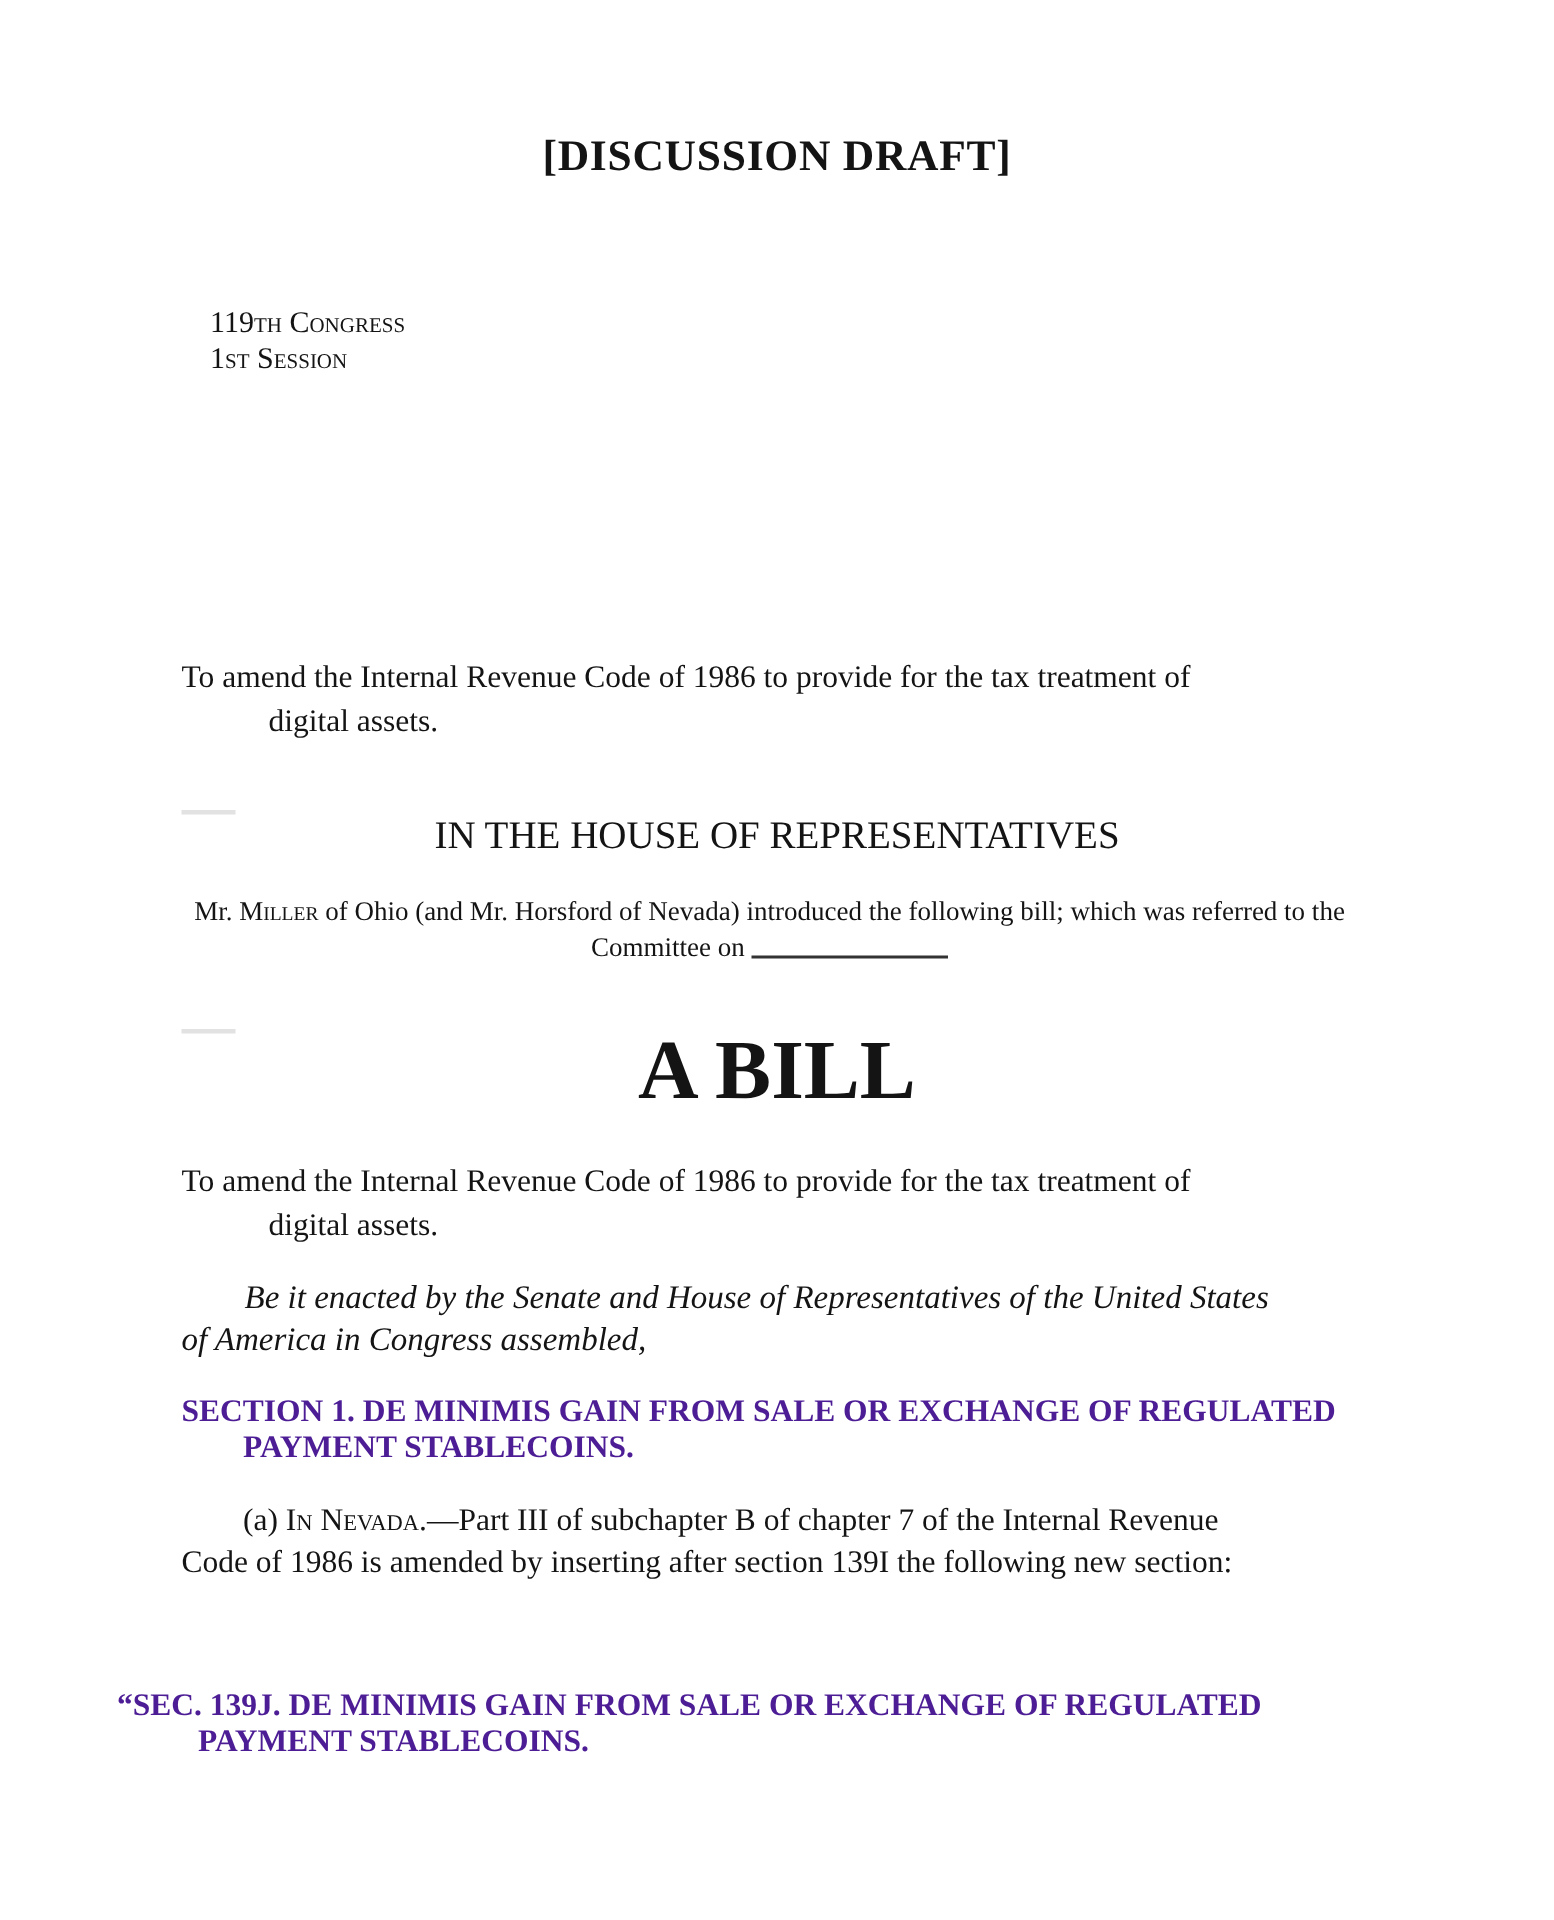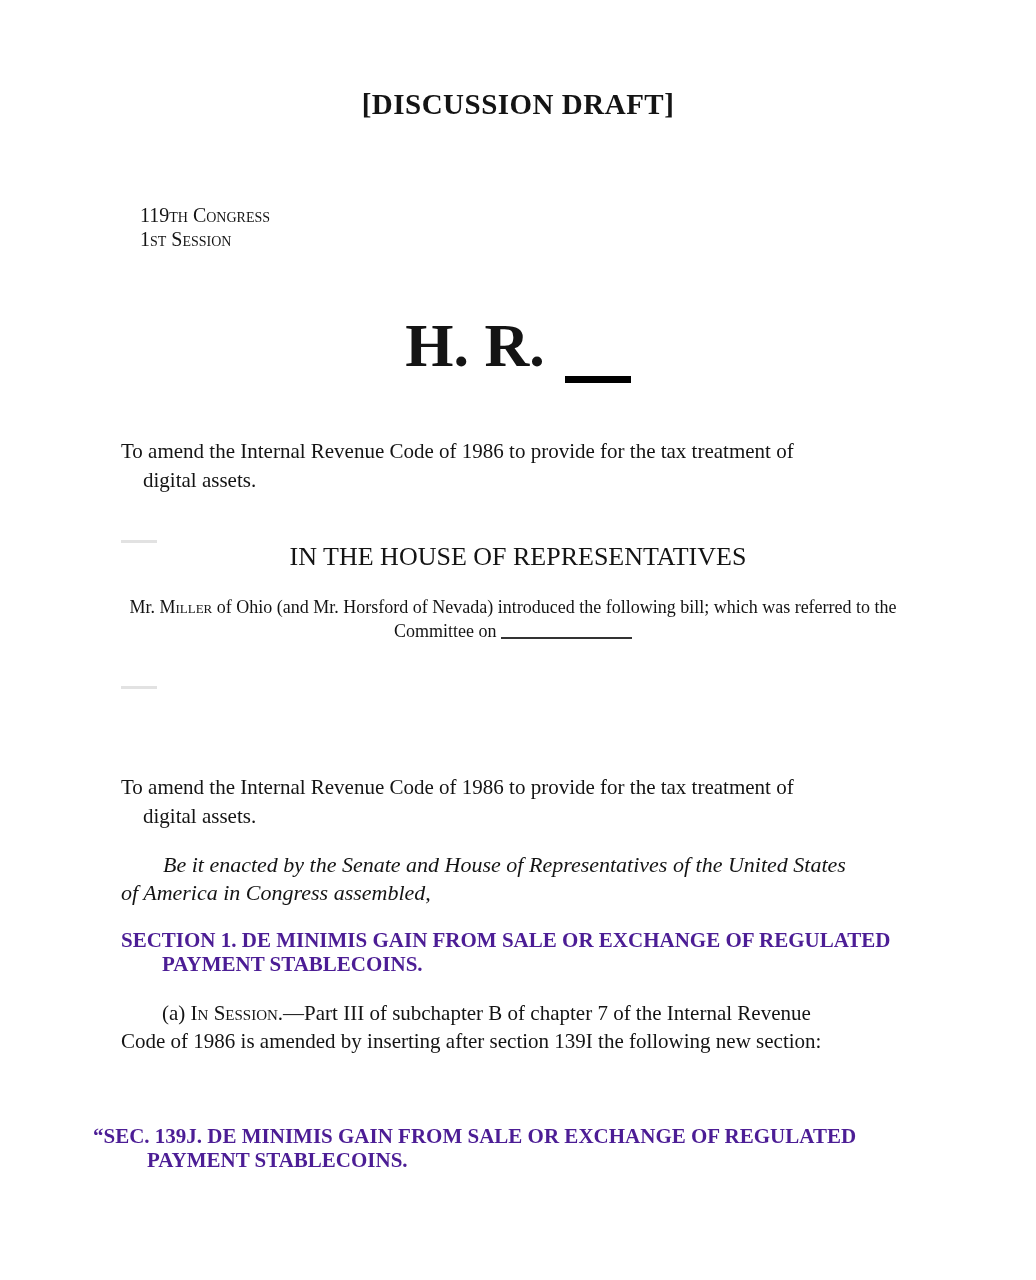--- a/index.html
+++ b/index.html
@@ -14,21 +14,21 @@
   .draft-banner { top:88px; font-size:29px; font-weight:bold; letter-spacing:0.5px; }
 
   .congress-block { left:140px; top:203px; font-size:20px; line-height:24px; font-variant:small-caps; }
   .congress-block .line2 { }
 
   .hr-line { top:314px; font-size:62px; font-weight:bold; line-height:1; }
   .hr-bar { display:inline-block; width:66px; height:7px; background:#000;
             margin-left:20px; position:relative; top:17px; }
 
   .preamble { left:121px; top:437px; font-size:21px; line-height:29px; }
-  .preamble .line2 { margin-left:22px; }
+  .preamble .line2 { margin-left:58px; }
   .preamble2 { top:773px; }
 
   .dash { left:121px; width:36px; height:3px; background:#e2e2e2; }
   .dash1 { top:540px; } .dash2 { top:686px; }
 
   .house-header { top:542px; font-size:26px; }
 
   .introduced { left:90px; top:595px; width:846px; font-size:18px; line-height:24px; text-align:center; }
   .sc { font-variant:small-caps; }
   .committee-blank { display:inline-block; width:131px; height:14px;
@@ -39,21 +39,21 @@
   .enacting { left:121px; top:851px; font-size:22px; font-style:italic; line-height:28px; }
   .enacting .line1 { margin-left:42px; }
 
   .sec-heading { font-weight:bold; font-size:21px; line-height:24px; color:#4c1d95; }
   .section1 { left:121px; top:928px; }
   .section1 .line2 { margin-left:41px; }
 
   .para-a { left:121px; top:999px; font-size:21px; line-height:28px; }
   .para-a .line1 { margin-left:41px; }
 
-  .sec139j { left:93px; top:1124px; }
+  .sec139j { left:78px; top:1124px; }
   .sec139j .line2 { margin-left:54px; }
 
   .bottom-gradient { left:0; top:1208px; width:1036px; height:72px;
     background:linear-gradient(to bottom, rgba(0,0,0,0) 0%, rgba(0,0,0,0.10) 100%); }
 
   .tooltip { left:918px; top:1227px; height:31px; line-height:31px; padding:0 12px;
     font-family:"Liberation Sans", sans-serif; font-size:17px; color:#4f4f4f;
     background:linear-gradient(#f9f9f9, #ededed);
     border:1px solid #c9c9c9; border-radius:5px; white-space:nowrap; z-index:3; }
   .tooltip-tail { left:1004px; top:1248px; width:17px; height:17px; background:#ededed;
@@ -65,56 +65,56 @@
 
 <div class="page">
 
   <div class="abs centered draft-banner">[DISCUSSION DRAFT]</div>
 
   <div class="abs congress-block">
     <div>119th Congress</div>
     <div class="line2">1st Session</div>
   </div>
 
-  <div class="abs centered hr-line"><span>H. R.</span><span class="hr-bar"></span></div>
 
   <div class="abs preamble">
     <div>To amend the Internal Revenue Code of 1986 to provide for the tax treatment of</div>
     <div class="line2">digital assets.</div>
   </div>
 
   <div class="abs dash dash1"></div>
 
   <div class="abs centered house-header">IN THE HOUSE OF REPRESENTATIVES</div>
 
   <div class="abs introduced">
     <div><span>Mr. </span><span class="sc">Miller</span><span> of Ohio (and Mr. Horsford of Nevada) introduced the following bill; which was referred to the</span></div>
     <div><span>Committee on </span><span class="committee-blank"></span></div>
   </div>
 
   <div class="abs dash dash2"></div>
 
+  <div class="abs centered a-bill">A BILL</div>
 
   <div class="abs preamble preamble2">
     <div>To amend the Internal Revenue Code of 1986 to provide for the tax treatment of</div>
     <div class="line2">digital assets.</div>
   </div>
 
   <div class="abs enacting">
     <div class="line1">Be it enacted by the Senate and House of Representatives of the United States</div>
     <div>of America in Congress assembled,</div>
   </div>
 
   <div class="abs sec-heading section1">
     <div>SECTION 1. DE MINIMIS GAIN FROM SALE OR EXCHANGE OF REGULATED</div>
     <div class="line2">PAYMENT STABLECOINS.</div>
   </div>
 
   <div class="abs para-a">
-    <div class="line1"><span>(a) </span><span class="sc">In Session</span><span>.—Part III of subchapter B of chapter 7 of the Internal Revenue</span></div>
+    <div class="line1"><span>(a) </span><span class="sc">In Nevada</span><span>.—Part III of subchapter B of chapter 7 of the Internal Revenue</span></div>
     <div>Code of 1986 is amended by inserting after section 139I the following new section:</div>
   </div>
 
   <div class="abs sec-heading sec139j">
     <div>“SEC. 139J. DE MINIMIS GAIN FROM SALE OR EXCHANGE OF REGULATED</div>
     <div class="line2">PAYMENT STABLECOINS.</div>
   </div>
 
   <div class="abs bottom-gradient"></div>
 

